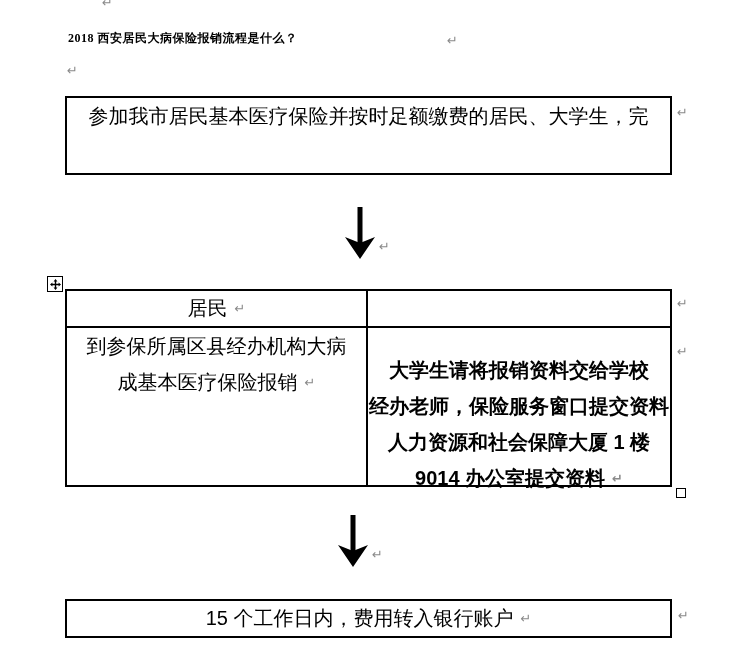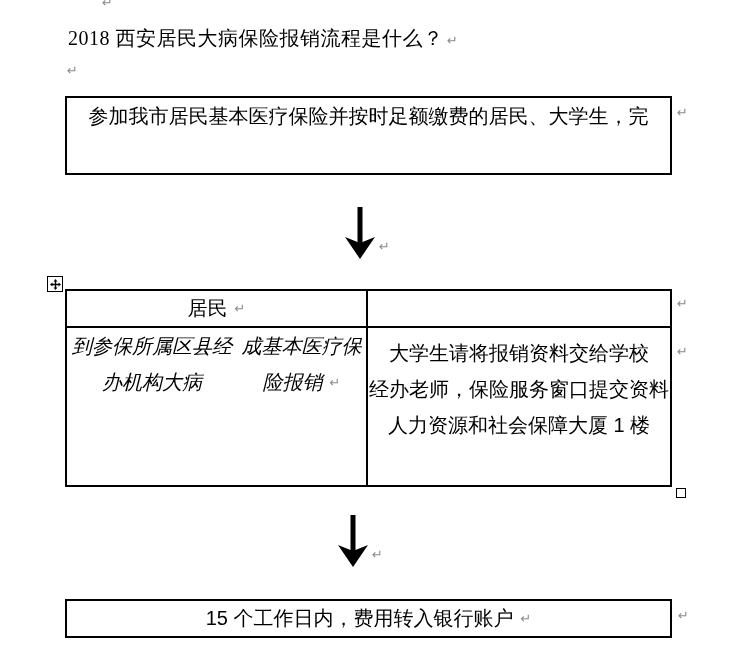--- a/index.html
+++ b/index.html
@@ -18,22 +18,22 @@
     font-size:13px;
     line-height:13px;
     font-family:"DejaVu Sans",sans-serif;
     white-space:pre;
   }
   .inline-pm { margin-left:7px; vertical-align:2px; }
   
   .title {
     position:absolute; left:68px; top:27px;
     font-family:"Liberation Serif","DejaVu Serif",serif;
-    font-weight:normal;
-    font-size:20px; line-height:22px;
+    font-weight:bold;
+    font-size:12px; line-height:22px;
     letter-spacing:0.5px;
     white-space:nowrap;
   }
   
   .fbox {
     position:absolute;
     border:2px solid #000;
     background:#fff;
     text-align:center;
     font-size:20px;
@@ -50,25 +50,24 @@
     background:#fff;
   }
   .trow { display:flex; }
   .thead-row { height:35px; border-bottom:2px solid #000; }
   .tbody-row { height:157px; }
   .tcell { text-align:center; }
   .tcell-left  { width:301px; border-right:2px solid #000; box-sizing:border-box; }
   .tcell-right { flex:1; }
   .thead-row .tcell { line-height:35px; }
   .tbody-row .tcell-left {
-    display:flex; flex-direction:row; justify-content:flex-start;
+    display:flex; flex-direction:column; justify-content:flex-start;
     line-height:36px;
-    font-style:italic;
   }
-  .tbody-row .tcell-right { line-height:36px; padding-top:7px; box-sizing:border-box; }
+  .tbody-row .tcell-right { line-height:36px; padding-top:24px; box-sizing:border-box;font-weight:bold; }
   
   .move-handle {
     position:absolute; left:47px; top:276px;
     width:14px; height:14px;
     border:1.5px solid #000;
     background:#fff;
     display:flex; align-items:center; justify-content:center;
     cursor:move;
   }
   .resize-handle {
@@ -131,20 +130,23 @@
       <div class="tcell tcell-right">
         <div>
           <span>大学生请将报销资料交给学校</span>
         </div>
         <div>
           <span>经办老师，保险服务窗口提交资料</span>
         </div>
         <div>
           <span>人力资源和社会保障大厦 1 楼</span>
         </div>
+        <div>
+          <span>9014 办公室提交资料</span><span class="pm inline-pm">↵</span>
+        </div>
       </div>
     </div>
   </div>
 
   <span class="pm abs" style="left:677px; top:297px;">↵</span>
   <span class="pm abs" style="left:677px; top:345px;">↵</span>
 
   <div class="resize-handle"></div>
 
   <svg class="arrow" style="left:338px; top:515px;" width="30" height="52" viewBox="0 0 30 52">

